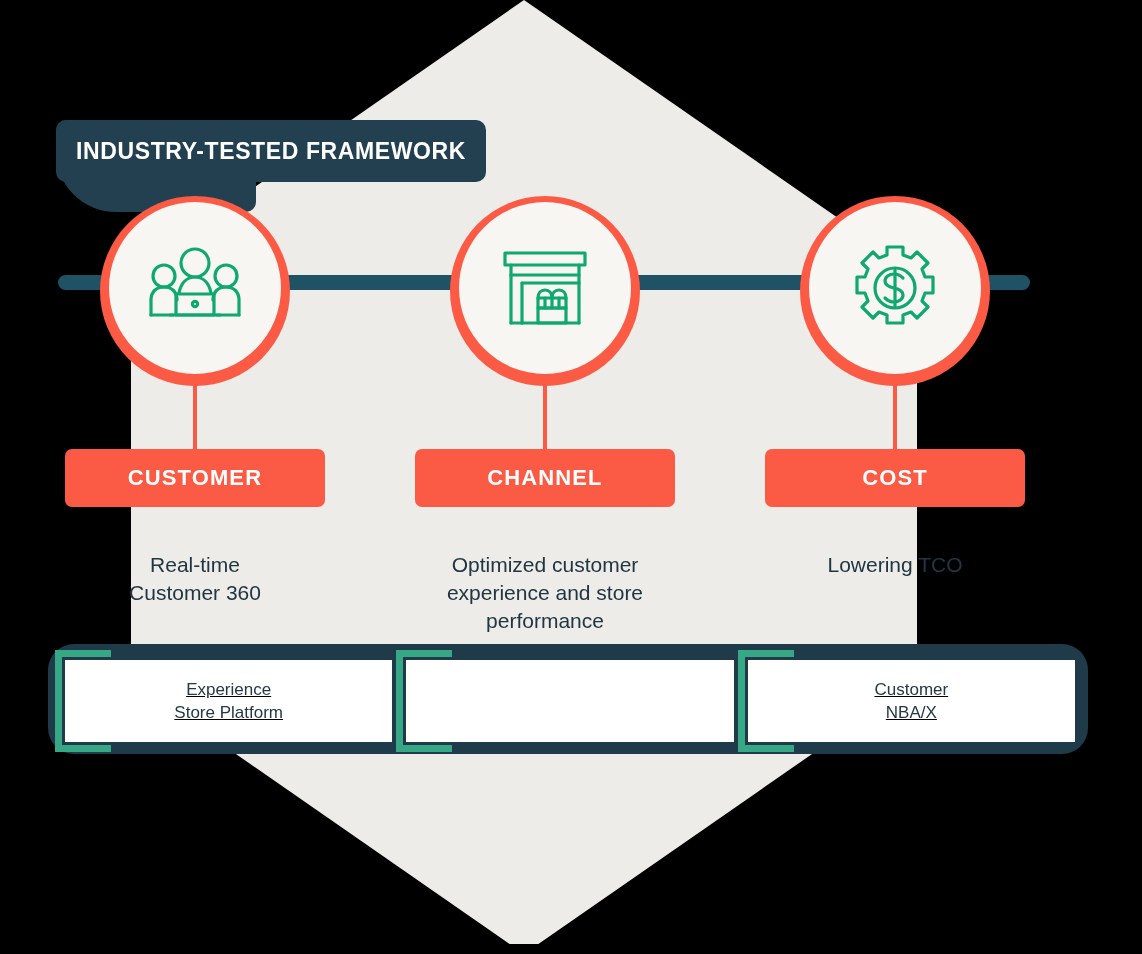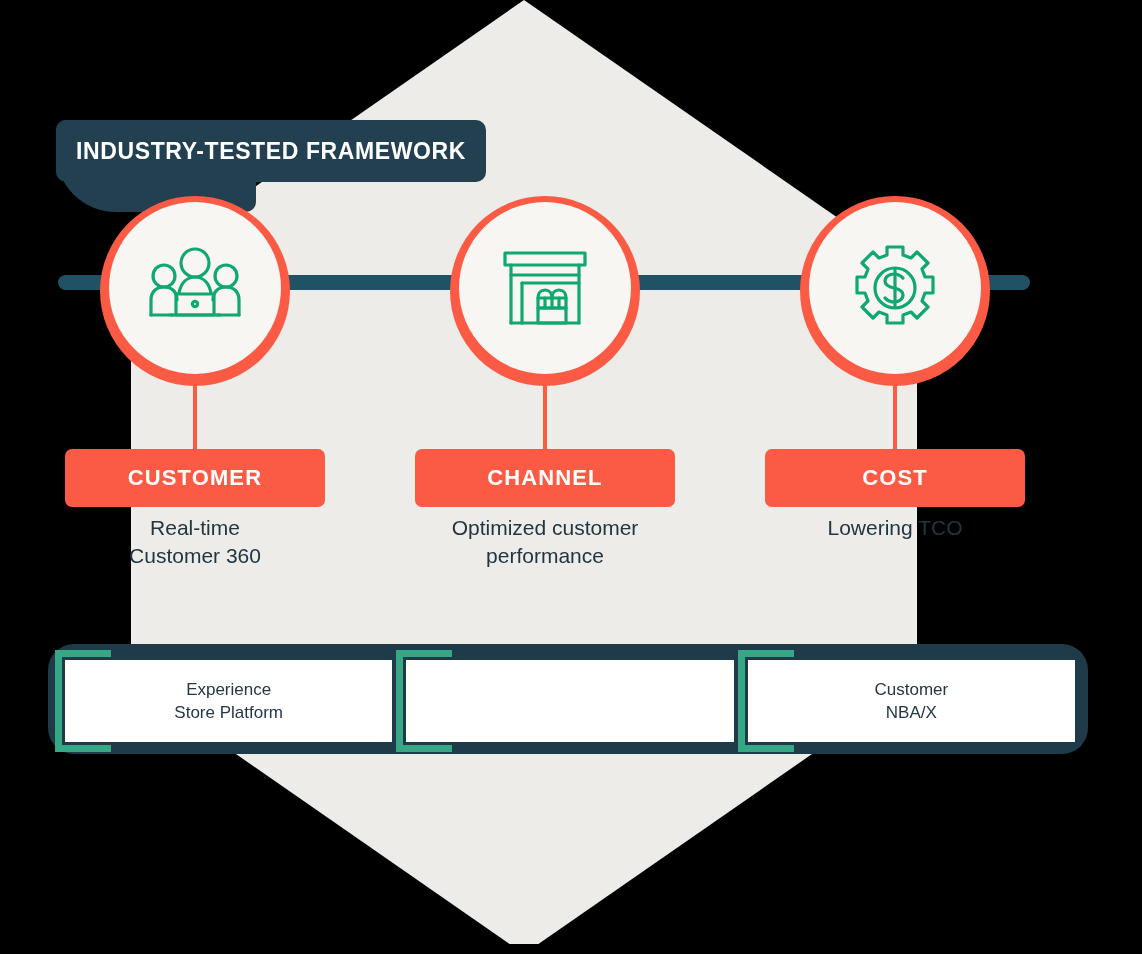--- a/index.html
+++ b/index.html
@@ -138,37 +138,38 @@
   .pill-text {
     color: #FFFFFF;
     font-size: 22px;
     font-weight: bold;
     letter-spacing: 1.1px;
   }
 
   .caption {
     position: absolute;
     left: -10px;
-    top: 514px;
+    top: 551px;
     width: 280px;
     text-align: center;
     color: #213642;
     font-size: 21px;
     line-height: 28px;
   }
 
   
   .cards {
     position: absolute;
     left: 65px;
     top: 660px;
     width: 1010px;
     height: 82px;
     display: flex;
     gap: 14px;
+    text-decoration: underline;
   }
   .card {
     position: relative;
     flex: 1 1 0;
     background: #FFFFFF;
     display: flex;
     align-items: center;
     justify-content: center;
     text-align: center;
   }
@@ -265,20 +266,21 @@
           <path d="M38 60h28v15H38z"></path>
         </svg>
       </span>
     </div>
     <div class="connector"></div>
     <div class="pill">
       <span class="pill-text">CHANNEL</span>
     </div>
     <div class="caption">
       <div>Optimized customer</div>
+      <div>experience and store</div>
       <div>performance</div>
     </div>
   </div>
 
   <div class="pillar p2">
     <div class="ring"></div>
     <div class="disc">
       <span>
         <svg width="92" height="92" viewBox="0 0 92 92" fill="none" stroke="#0FA86E" stroke-width="3.2" stroke-linecap="round" stroke-linejoin="round">
           <path d="M38 5h16v8l8 3 6-6 11 11-6 6 3 8h8v16h-8l-3 8 6 6-11 11-6-6-8 3v8H38v-8l-8-3-6 6-11-11 6-6-3-8H8V35h8l3-8-6-6 11-11 6 6 8-3z"></path>

